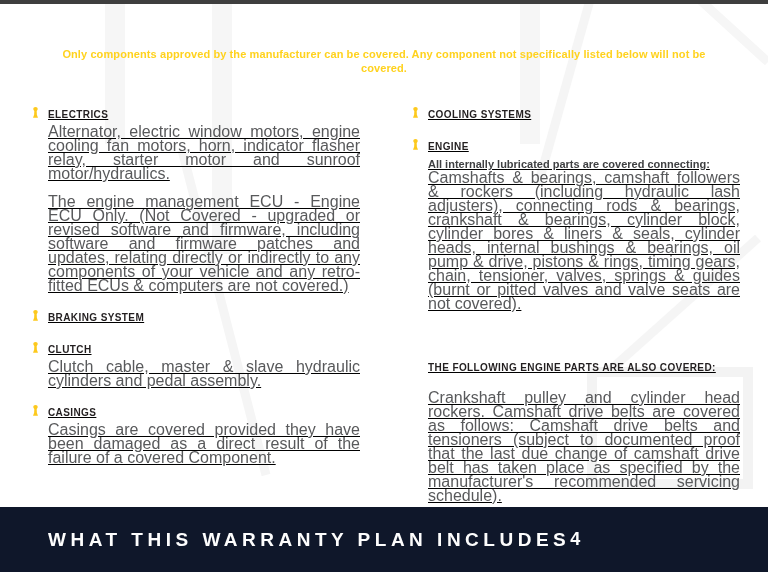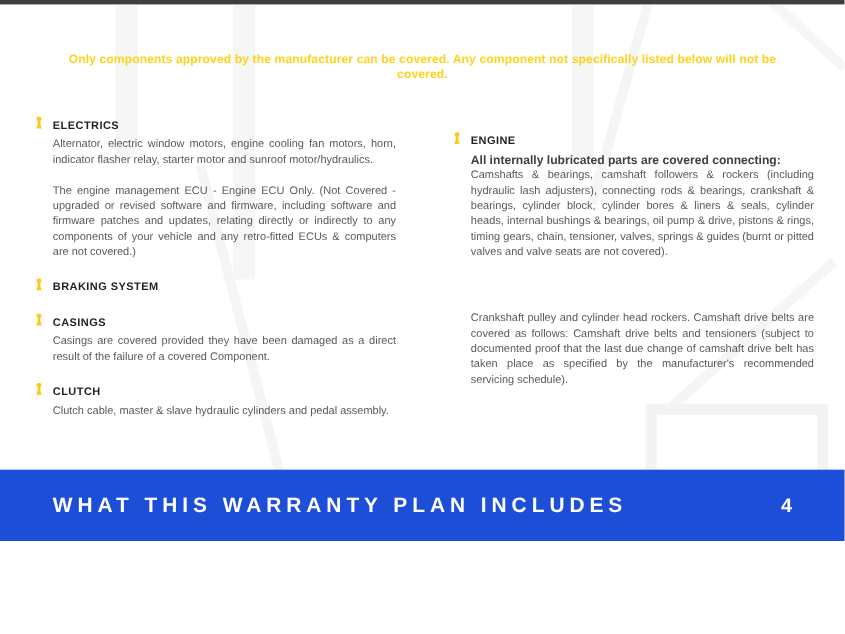--- a/index.html
+++ b/index.html
@@ -1,66 +1,66 @@
 <!DOCTYPE html>
 <html><head>
 <meta charset="utf-8">
 <style>
   html,body{margin:0;padding:0;}
   .page{
     position:relative;
-    width:768px;height:492px;
+    width:768px;height:572px;
     background:#ffffff;
     overflow:hidden;
     font-family:"Liberation Sans", sans-serif;
   }
   .topbar{
     position:absolute;top:0;left:0;right:0;height:4px;
     background:#3e3e3e;
   }
   .bg-decor{
     position:absolute;inset:0;pointer-events:none;
   }
   .notice{
     position:absolute;top:47px;left:38px;right:38px;
     text-align:center;
     color:#ffd21e;
     font-size:11px;font-weight:bold;
     line-height:14px;
     letter-spacing:0.1px;
   }
-  .col{position:absolute;top:104px;}
+  .col{position:absolute;top:104px;text-decoration:underline;}
   .col-left{left:48px;width:312px;}
   .col-right{left:428px;width:312px;}
   .section{position:relative;margin-bottom:14px;}
   .section.no-icon{margin-top:46px;}
   .heading-row{position:relative;margin-bottom:3px;}
   .sec-icon{
     position:absolute;left:-17px;top:1px;width:9px;height:12px;
     display:inline-block;
   }
   .heading{
     font-size:10px;font-weight:800;color:#231f20;
     letter-spacing:0.4px;line-height:13px;
     text-transform:uppercase;
   }
   .section.no-icon .heading-row{margin-bottom:16px;}
   .intro{
     font-size:11px;font-weight:bold;color:#3f4042;
     line-height:14px;
   }
   .body{
-    font-size:10px;color:#58595b;
+    font-size:16px;color:#58595b;
     line-height:14px;
     text-align:justify;
   }
   .footer{
     position:absolute;left:0;right:0;bottom:0;height:65px;
-    background:#1d4ed8;
-    display:flex;align-items:center;justify-content:space-between;
+    background:#0f172a;
+    display:flex;align-items:center;justify-content:flex-start;
     padding:0 48px 0 48px;box-sizing:border-box;
   }
   .footer-title{
     color:#fdfdfd;font-size:19px;font-weight:600;
     letter-spacing:4.5px;
   }
   .footer-page{
     color:#fdfdfd;font-size:18px;font-weight:700;
   }
 </style>
@@ -117,58 +117,70 @@
 
   </div>
 
   <div class="section">
     <div class="heading-row">
       <span class="sec-icon">
         <svg width="9" height="12" viewBox="0 0 10 14" xmlns="http://www.w3.org/2000/svg">
           <path d="M5 0 C6.6 0 7.6 1 7.6 2.4 C7.6 3.4 7.1 4.1 6.4 4.6 L6.6 9 L7.9 12.6 L2.1 12.6 L3.4 9 L3.6 4.6 C2.9 4.1 2.4 3.4 2.4 2.4 C2.4 1 3.4 0 5 0 Z" fill="#fdc91d"></path>
         </svg>
       </span>
-      <span class="heading">CASINGS</span>
+      <span class="heading">CLUTCH</span>
     </div>
 
-    <div class="body">Casings are covered provided they have been damaged as a direct result of the failure of a covered Component.</div>
+    <div class="body">Clutch cable, master &amp; slave hydraulic cylinders and pedal assembly.</div>
   </div>
 
   <div class="section">
     <div class="heading-row">
       <span class="sec-icon">
         <svg width="9" height="12" viewBox="0 0 10 14" xmlns="http://www.w3.org/2000/svg">
           <path d="M5 0 C6.6 0 7.6 1 7.6 2.4 C7.6 3.4 7.1 4.1 6.4 4.6 L6.6 9 L7.9 12.6 L2.1 12.6 L3.4 9 L3.6 4.6 C2.9 4.1 2.4 3.4 2.4 2.4 C2.4 1 3.4 0 5 0 Z" fill="#fdc91d"></path>
         </svg>
       </span>
-      <span class="heading">CLUTCH</span>
+      <span class="heading">CASINGS</span>
     </div>
 
-    <div class="body">Clutch cable, master &amp; slave hydraulic cylinders and pedal assembly.</div>
+    <div class="body">Casings are covered provided they have been damaged as a direct result of the failure of a covered Component.</div>
   </div>
 </div>
   <div class="col col-right" id="col-right">
   <div class="section">
+    <div class="heading-row">
+      <span class="sec-icon">
+        <svg width="9" height="12" viewBox="0 0 10 14" xmlns="http://www.w3.org/2000/svg">
+          <path d="M5 0 C6.6 0 7.6 1 7.6 2.4 C7.6 3.4 7.1 4.1 6.4 4.6 L6.6 9 L7.9 12.6 L2.1 12.6 L3.4 9 L3.6 4.6 C2.9 4.1 2.4 3.4 2.4 2.4 C2.4 1 3.4 0 5 0 Z" fill="#fdc91d"></path>
+        </svg>
+      </span>
+      <span class="heading">COOLING SYSTEMS</span>
+    </div>
 
   </div>
 
   <div class="section">
     <div class="heading-row">
       <span class="sec-icon">
         <svg width="9" height="12" viewBox="0 0 10 14" xmlns="http://www.w3.org/2000/svg">
           <path d="M5 0 C6.6 0 7.6 1 7.6 2.4 C7.6 3.4 7.1 4.1 6.4 4.6 L6.6 9 L7.9 12.6 L2.1 12.6 L3.4 9 L3.6 4.6 C2.9 4.1 2.4 3.4 2.4 2.4 C2.4 1 3.4 0 5 0 Z" fill="#fdc91d"></path>
         </svg>
       </span>
       <span class="heading">ENGINE</span>
     </div>
     <div class="intro">All internally lubricated parts are covered connecting:</div>
     <div class="body">Camshafts &amp; bearings, camshaft followers &amp; rockers (including hydraulic lash adjusters), connecting rods &amp; bearings, crankshaft &amp; bearings, cylinder block, cylinder bores &amp; liners &amp; seals, cylinder heads, internal bushings &amp; bearings, oil pump &amp; drive, pistons &amp; rings, timing gears, chain, tensioner, valves, springs &amp; guides (burnt or pitted valves and valve seats are not covered).</div>
   </div>
 
   <div class="section no-icon">
+    <div class="heading-row">
+      
+      <span class="heading">THE FOLLOWING ENGINE PARTS ARE ALSO COVERED:</span>
+    </div>
 
     <div class="body">Crankshaft pulley and cylinder head rockers. Camshaft drive belts are covered as follows: Camshaft drive belts and tensioners (subject to documented proof that the last due change of camshaft drive belt has taken place as specified by the manufacturer's recommended servicing schedule).</div>
   </div>
 </div>
 
   <div class="footer">
     <span class="footer-title">WHAT THIS WARRANTY PLAN INCLUDES</span>
     <span class="footer-page">4</span>
   </div>
 

